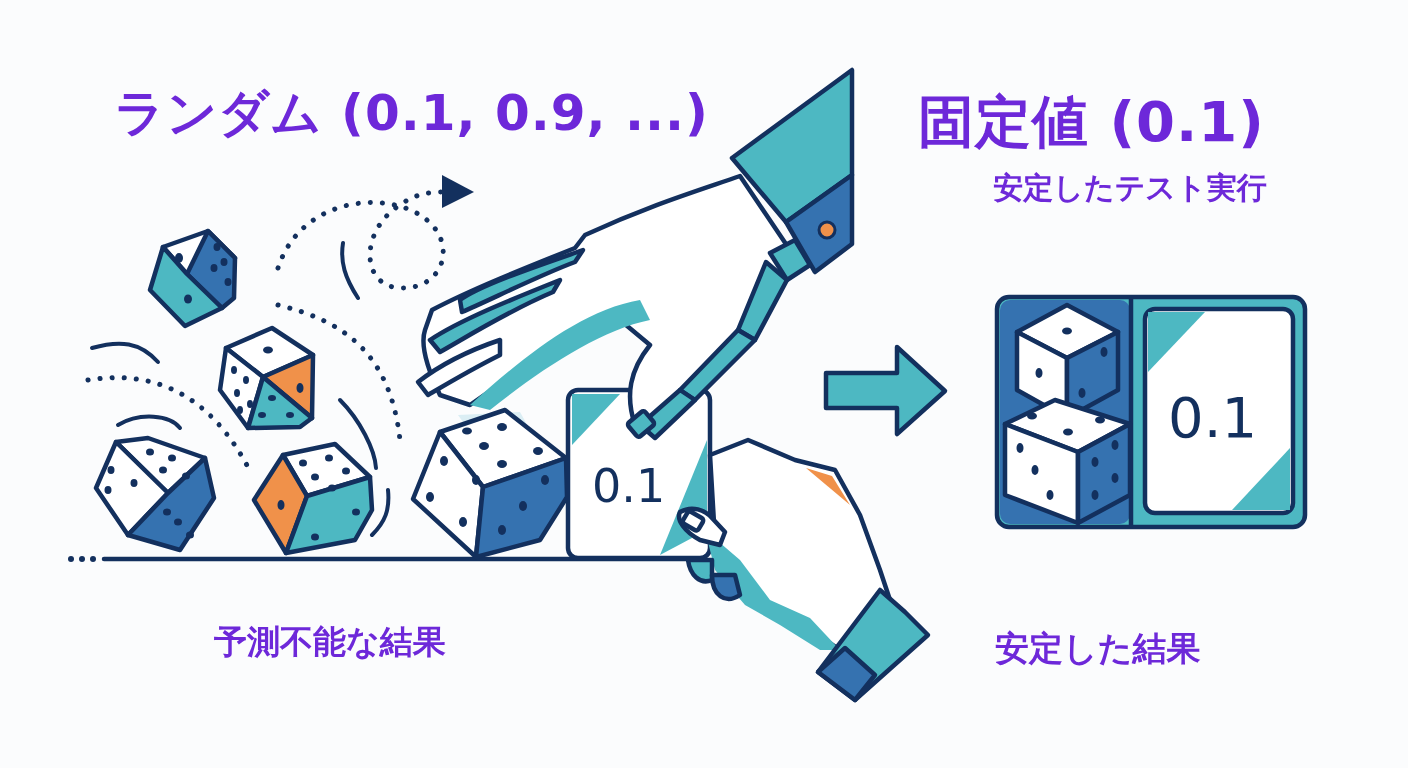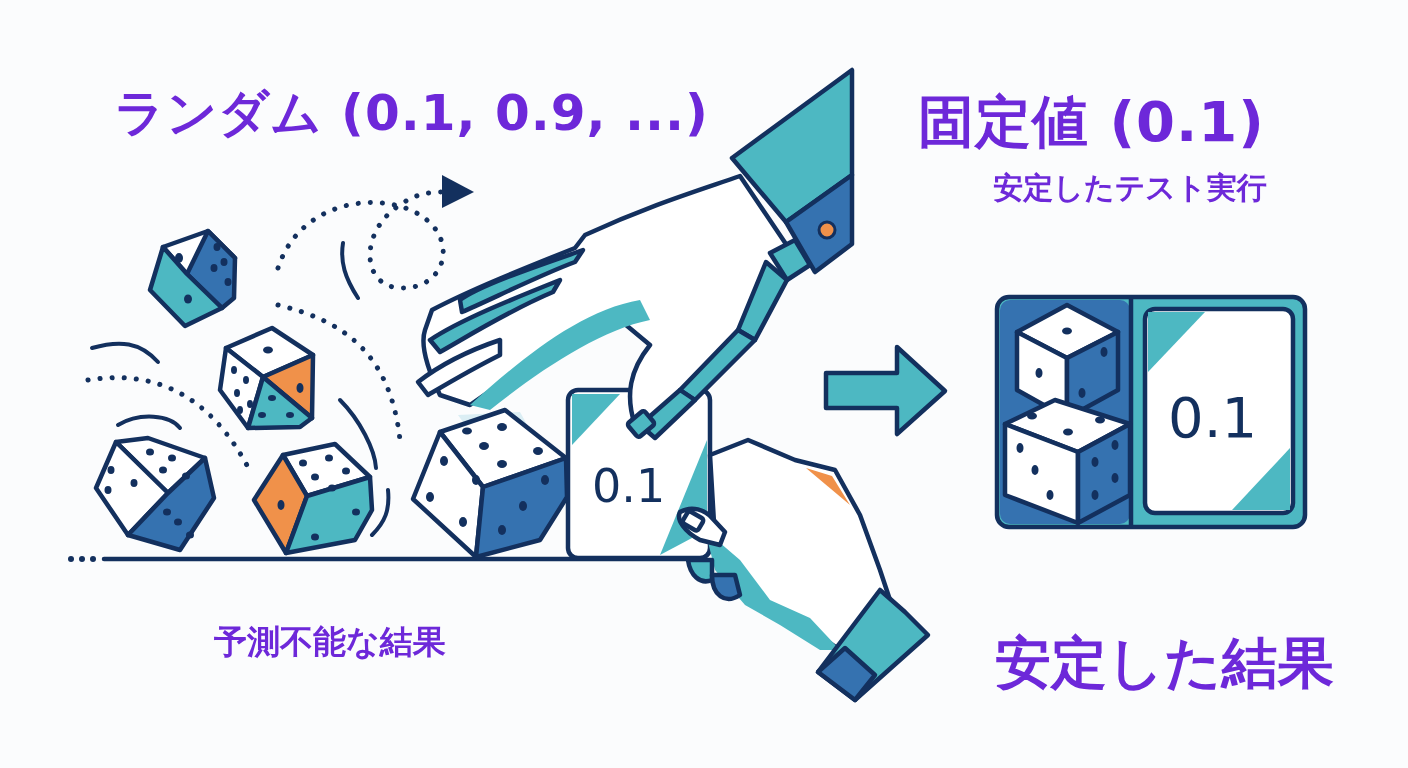--- a/index.html
+++ b/index.html
@@ -5,21 +5,21 @@
     html, body { margin: 0; padding: 0; background: #fbfcfd; }
     body { width: 1408px; height: 768px; overflow: hidden; position: relative;
            font-family: "DejaVu Sans", "Liberation Sans", sans-serif; }
     .canvas { position: absolute; left: 0; top: 0; width: 1408px; height: 768px; }
     .label { position: absolute; color: #6d28d9; font-weight: bold; white-space: nowrap; }
     .title-left { left: 114px; top: 80px; font-size: 50px; letter-spacing: 1px; }
     .title-right { left: 918px; top: 85px; font-size: 56px; letter-spacing: 1px; }
     .sub-right { left: 962px; top: 168px; width: 336px; text-align: center;
                  font-size: 30px; line-height: 40px; }
     .caption-left { left: 214px; top: 618px; font-size: 33px; line-height: 48px; }
-    .caption-right { left: 995px; top: 626px; font-size: 56px; }
+    .caption-right { left: 995px; top: 626px; font-size: 34px; }
     .value-text { font-family: "DejaVu Sans", sans-serif; fill: #13305e; }
   </style>
 </head>
 <body>
 
 <svg class="canvas" viewBox="0 0 1408 768" xmlns="http://www.w3.org/2000/svg">
   <defs>
     <style>
       .o { stroke: #13305e; stroke-width: 4.5; stroke-linejoin: round; stroke-linecap: round; }
       .pip { fill: #13305e; }

